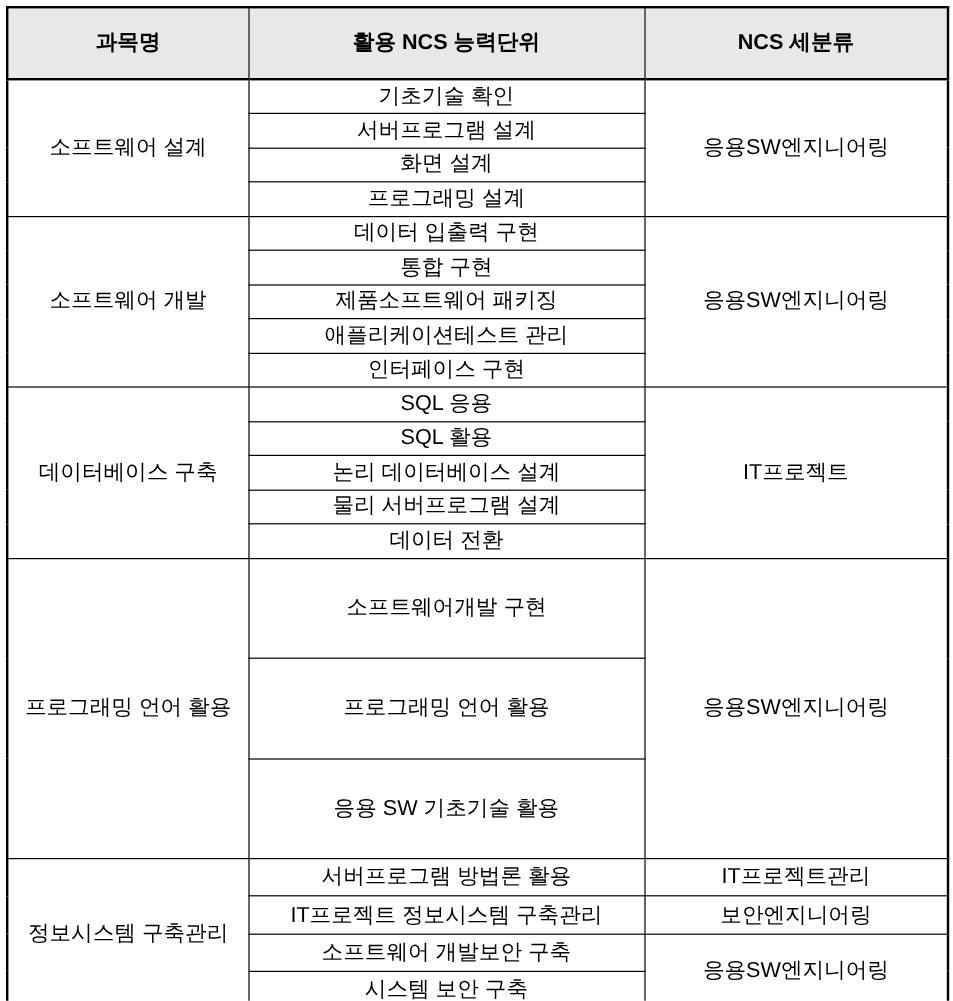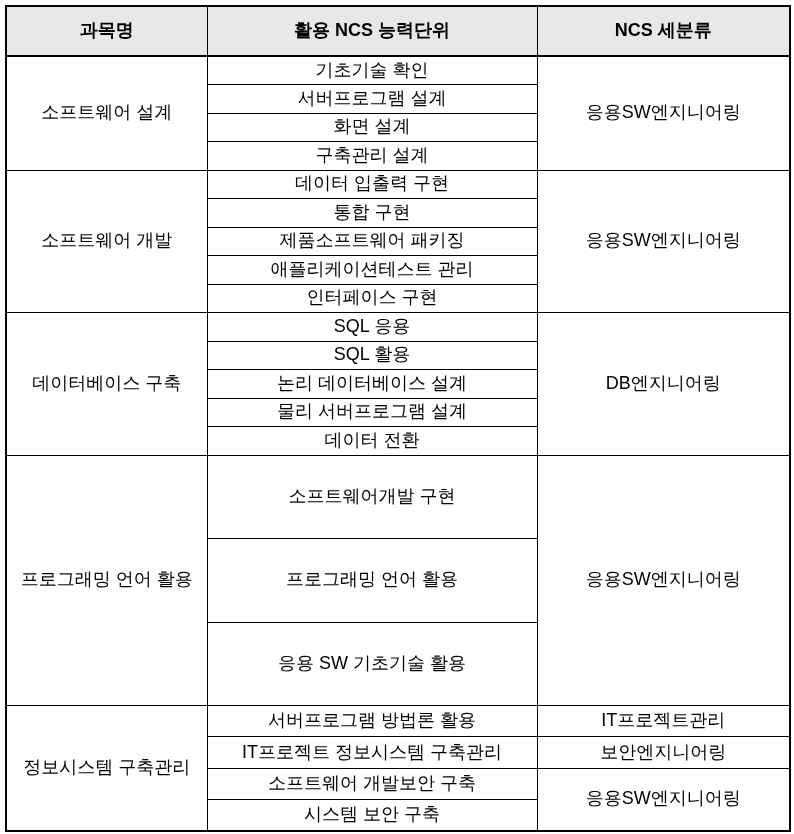--- a/index.html
+++ b/index.html
@@ -36,21 +36,21 @@
     font-size: 18px;
     line-height: 1.2;
     white-space: nowrap;
     overflow: hidden;
   }
   th {
     background: var(--header-bg);
     font-weight: bold;
     border-bottom: 2px solid var(--border);
   }
-  tr.rh-header { height: 50px; }
+  tr.rh-header { height: 60px; }
   tr.rh-s { height: 28.5px; }
   tr.rh-m { height: 31.25px; }
   tr.rh-l { height: 83.5px; }
 </style>
 </head>
 <body>
 
 <table class="ncs">
   <colgroup>
     <col class="c1">
@@ -71,21 +71,21 @@
       <td>기초기술 확인</td>
       <td rowspan="4">응용SW엔지니어링</td>
     </tr>
     <tr class="rh-s">
       <td>서버프로그램 설계</td>
     </tr>
     <tr class="rh-s">
       <td>화면 설계</td>
     </tr>
     <tr class="rh-s">
-      <td>구축관리 설계</td>
+      <td>프로그래밍 설계</td>
     </tr>
 
     <tr class="rh-s">
       <td rowspan="5">소프트웨어 개발</td>
       <td>데이터 입출력 구현</td>
       <td rowspan="5">응용SW엔지니어링</td>
     </tr>
     <tr class="rh-s">
       <td>통합 구현</td>
     </tr>
@@ -95,21 +95,21 @@
     <tr class="rh-s">
       <td>애플리케이션테스트 관리</td>
     </tr>
     <tr class="rh-s">
       <td>인터페이스 구현</td>
     </tr>
 
     <tr class="rh-s">
       <td rowspan="5">데이터베이스 구축</td>
       <td>SQL 응용</td>
-      <td rowspan="5">DB엔지니어링</td>
+      <td rowspan="5">IT프로젝트</td>
     </tr>
     <tr class="rh-s">
       <td>SQL 활용</td>
     </tr>
     <tr class="rh-s">
       <td>논리 데이터베이스 설계</td>
     </tr>
     <tr class="rh-s">
       <td>물리 서버프로그램 설계</td>
     </tr>

